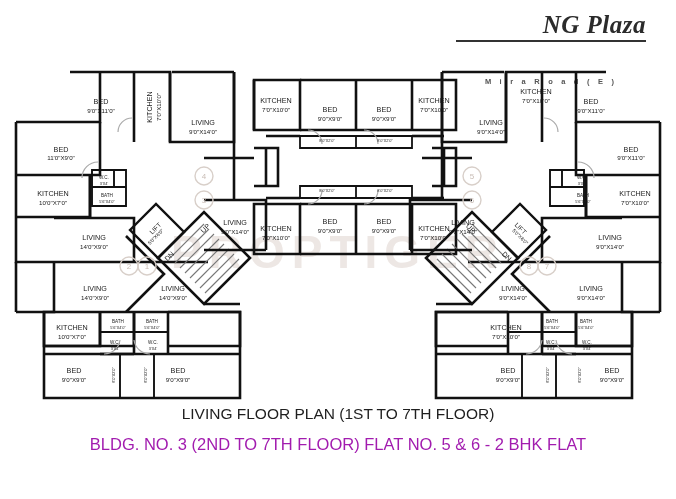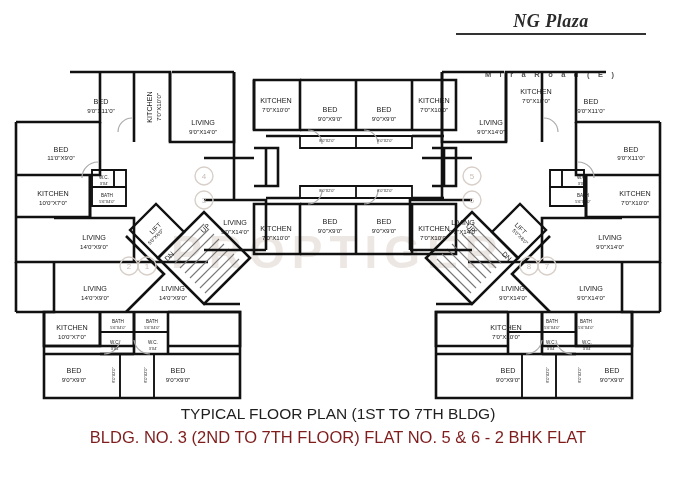--- a/index.html
+++ b/index.html
@@ -2,37 +2,37 @@
 <html><head>
 <meta charset="utf-8">
 <style>
   html,body{margin:0;padding:0;background:#ffffff;}
   body{width:676px;height:499px;position:relative;overflow:hidden;
        font-family:"Liberation Sans", sans-serif;color:#1a1a1a;}
 
   
   #logo{position:absolute;right:30px;top:12px;text-align:center;width:190px;}
   #logo .brand{font-family:"Liberation Serif", serif;font-style:italic;
-      font-size:18px;font-weight:700;letter-spacing:.5px;color:#2b2b2b;line-height:1.05;}
+      font-size:25px;font-weight:700;letter-spacing:.5px;color:#2b2b2b;line-height:1.05;text-align:right;}
   #logo .rule{height:2px;background:#333;margin:2px 0 2px 0;}
   #logo .sub{font-size:7.5px;letter-spacing:3.2px;color:#555;font-weight:700;margin-top:35px;}
 
   
   #plan{position:absolute;left:8px;top:58px;width:660px;height:345px;}
   #plan svg{display:block;}
 
   
   #watermark{position:absolute;left:0;top:225px;width:676px;text-align:center;
      font-size:46px;font-weight:700;letter-spacing:7px;color:#ede7e4;
      pointer-events:none;user-select:none;}
 
   
   #caption{position:absolute;left:0;top:404px;width:676px;text-align:center;}
   #caption .l1,#caption .l2{font-size:15.5px;line-height:19px;color:#1f1f1f;}
-  #caption .l3{font-size:16.5px;line-height:21px;margin-top:4px;color:#7f1d1d;}
+  #caption .l3{font-size:16.5px;line-height:21px;margin-top:11px;color:#a21caf;}
 </style>
 </head>
 <body>
 
 <div id="logo">
   <div class="brand">NG Plaza</div>
   <div class="rule"></div>
   <div class="sub">M i r a   R o a d   ( E )</div>
 </div>
 
@@ -429,15 +429,15 @@
           <text x="604" y="323.6" font-size="6.2">9'0"X9'0"</text>
         </g>
         <g transform="rotate(-90 573 317)">
           <text x="573" y="317" font-size="3.9">8'0"X2'0"</text>
         </g>
       </g>
   </svg>
 </div>
 
 <div id="caption">
-  <div class="l1">TYPICAL FLOOR PLAN (1ST TO 7TH BLDG)</div>
+  <div class="l1">LIVING FLOOR PLAN (1ST TO 7TH FLOOR)</div>
   <div class="l3">BLDG. NO. 3 (2ND TO 7TH FLOOR) FLAT NO. 5 &amp; 6 - 2 BHK FLAT</div>
 </div>
 
 </body></html>

